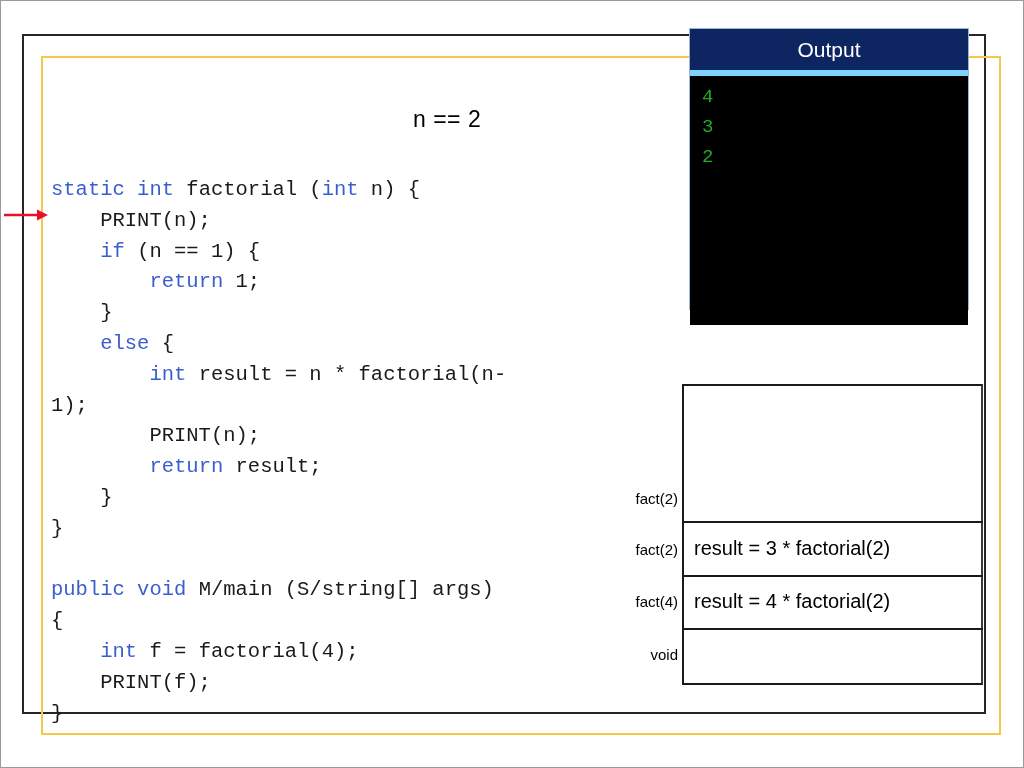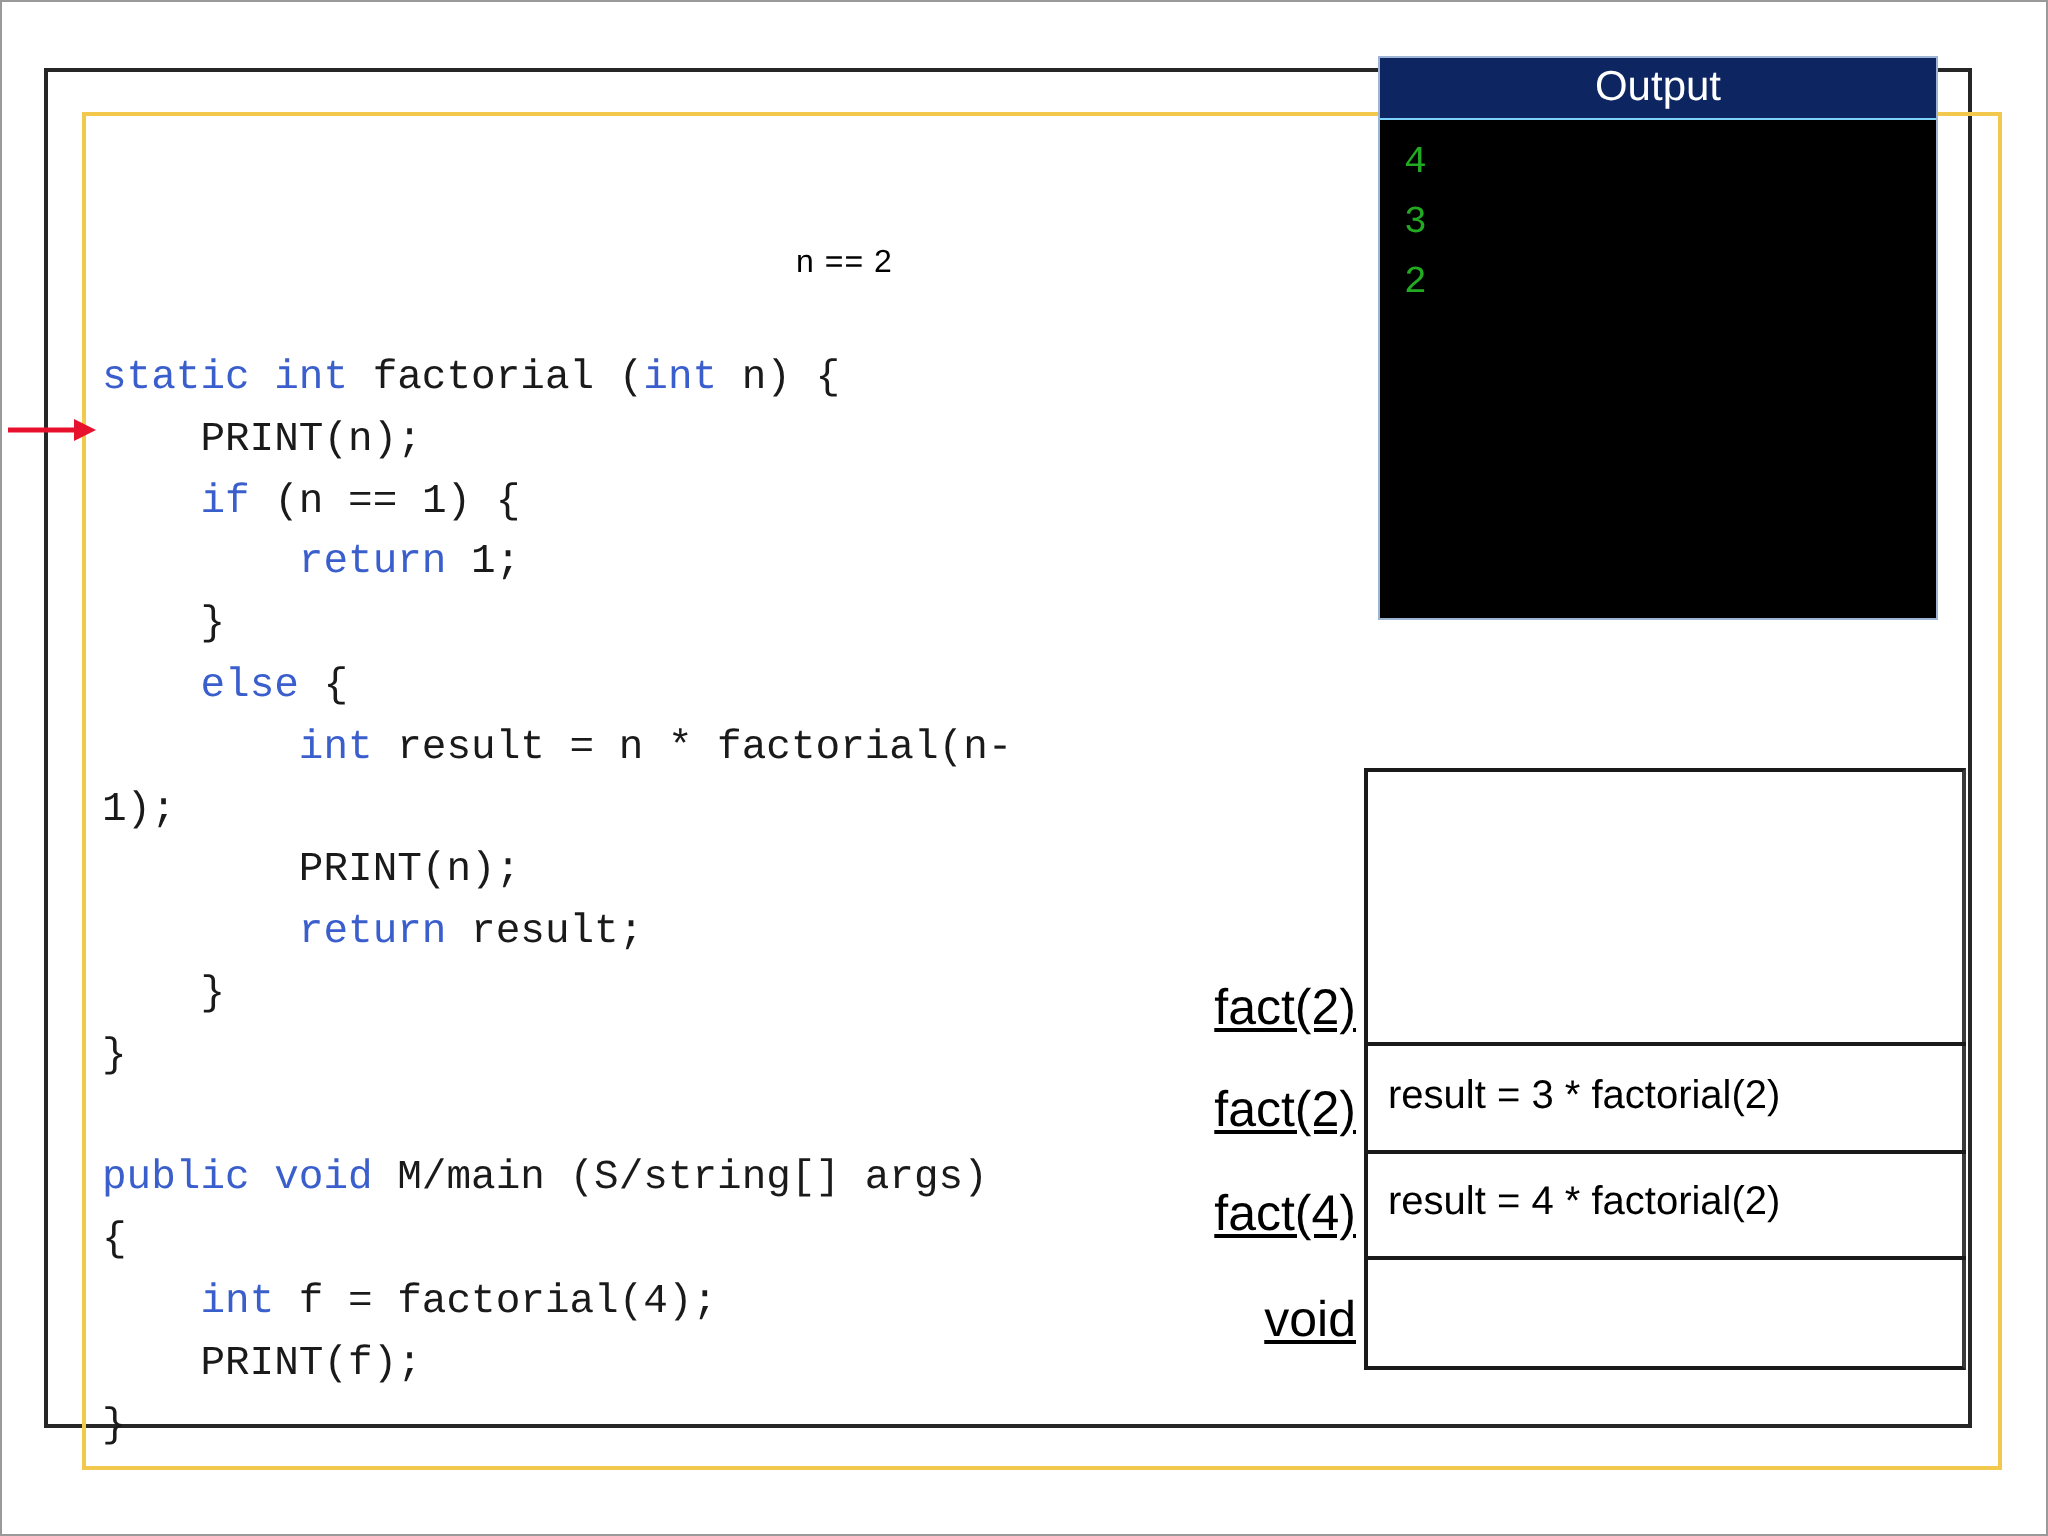--- a/index.html
+++ b/index.html
@@ -47,27 +47,26 @@
   
   #step-arrow {
     position: absolute;
     left: 3px; top: 205px;
     width: 46px; height: 18px;
   }
 
   
   #annotation-n {
     position: absolute;
-    left: 397px; top: 105px;
-    font-family: "Liberation Sans", sans-serif;
-    font-size: 16px;
+    left: 412px; top: 105px;
+    font-family: "Liberation Sans", sans-serif;
+    font-size: 23px;
     color: #000000;
     letter-spacing: 0.5px;
     white-space: pre;
-    margin-top: 17px;
   }
 
   
   #code-block {
     position: absolute;
     left: 50px; top: 142px;
     width: 610px;
     font-family: "Liberation Mono", "DejaVu Sans Mono", monospace;
     font-size: 20.5px;
     line-height: 30.8px;
@@ -81,29 +80,29 @@
   
   #output-panel {
     position: absolute;
     left: 688px; top: 27px;
     width: 280px; height: 282px;
     border: 1px solid #9db4d4;
     box-sizing: border-box;
     background: #000000;
   }
   #output-header {
-    height: 31px;
+    height: 47px;
     background: #0d2560;
     color: #ffffff;
     font-family: "Liberation Sans", sans-serif;
     font-size: 21px;
     display: flex;
     align-items: center;
     justify-content: center;
-    border-bottom: 1px solid #7dd3fc;
+    border-bottom: 6px solid #7dd3fc;
     box-sizing: border-box;
   }
   #output-body {
     background: #000000;
     height: 249px;
     padding: 6px 0 0 12px;
     box-sizing: border-box;
   }
   #output-body .oline {
     color: #22aa22;
@@ -146,24 +145,23 @@
     width: 301px;
     height: 0;
     border-top: 2px solid #1a1a1a;
   }
   .stack-label {
     position: absolute;
     left: 0px;
     width: 73px;
     text-align: right;
     font-family: "Liberation Sans", sans-serif;
-    font-size: 25px;
+    font-size: 15px;
     color: #000000;
     white-space: pre;
-    text-decoration: underline;
   }
 </style>
 </head>
 <body>
 
 <div id="slide-canvas">
 
   <div id="outer-frame"></div>
   <div id="inner-frame"></div>
 

